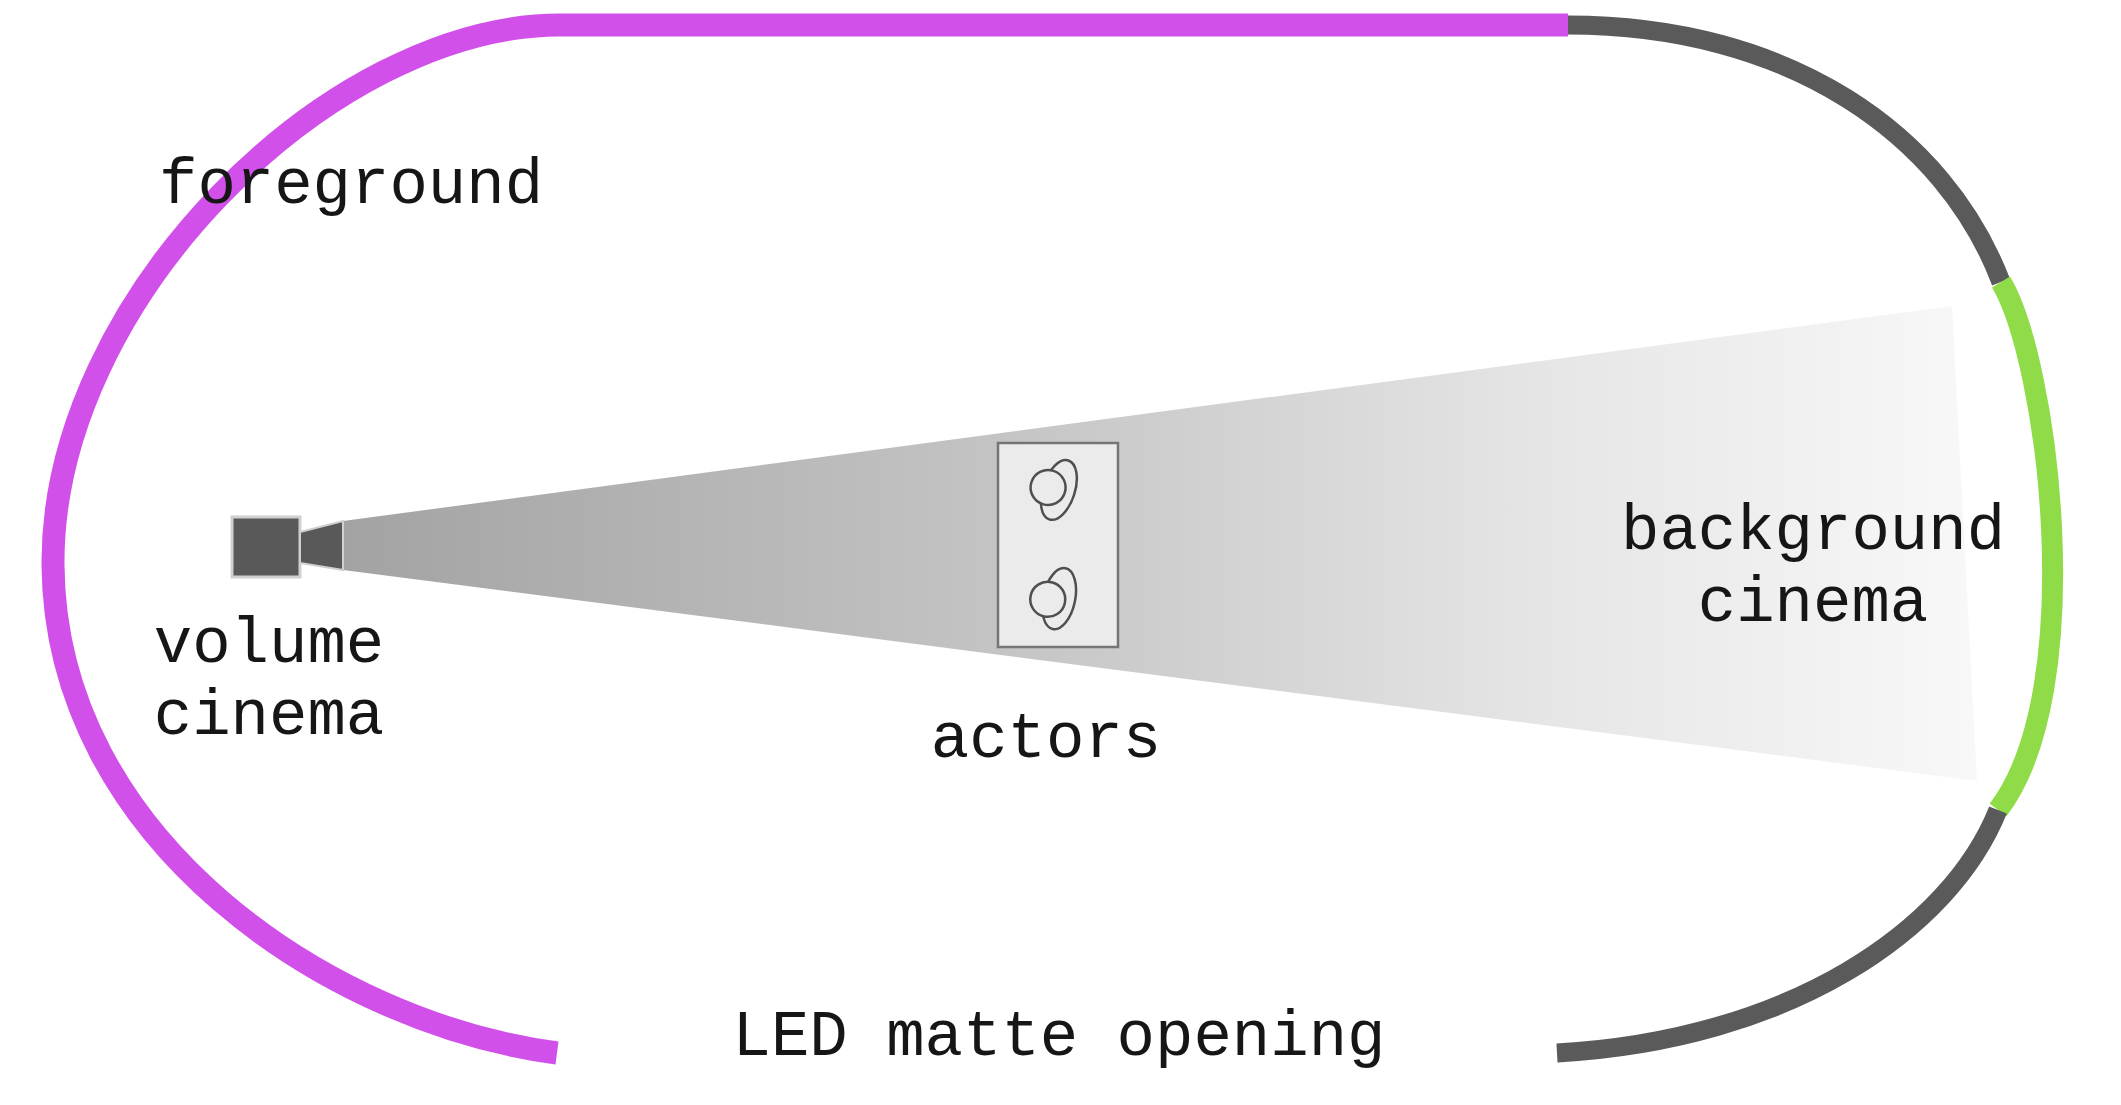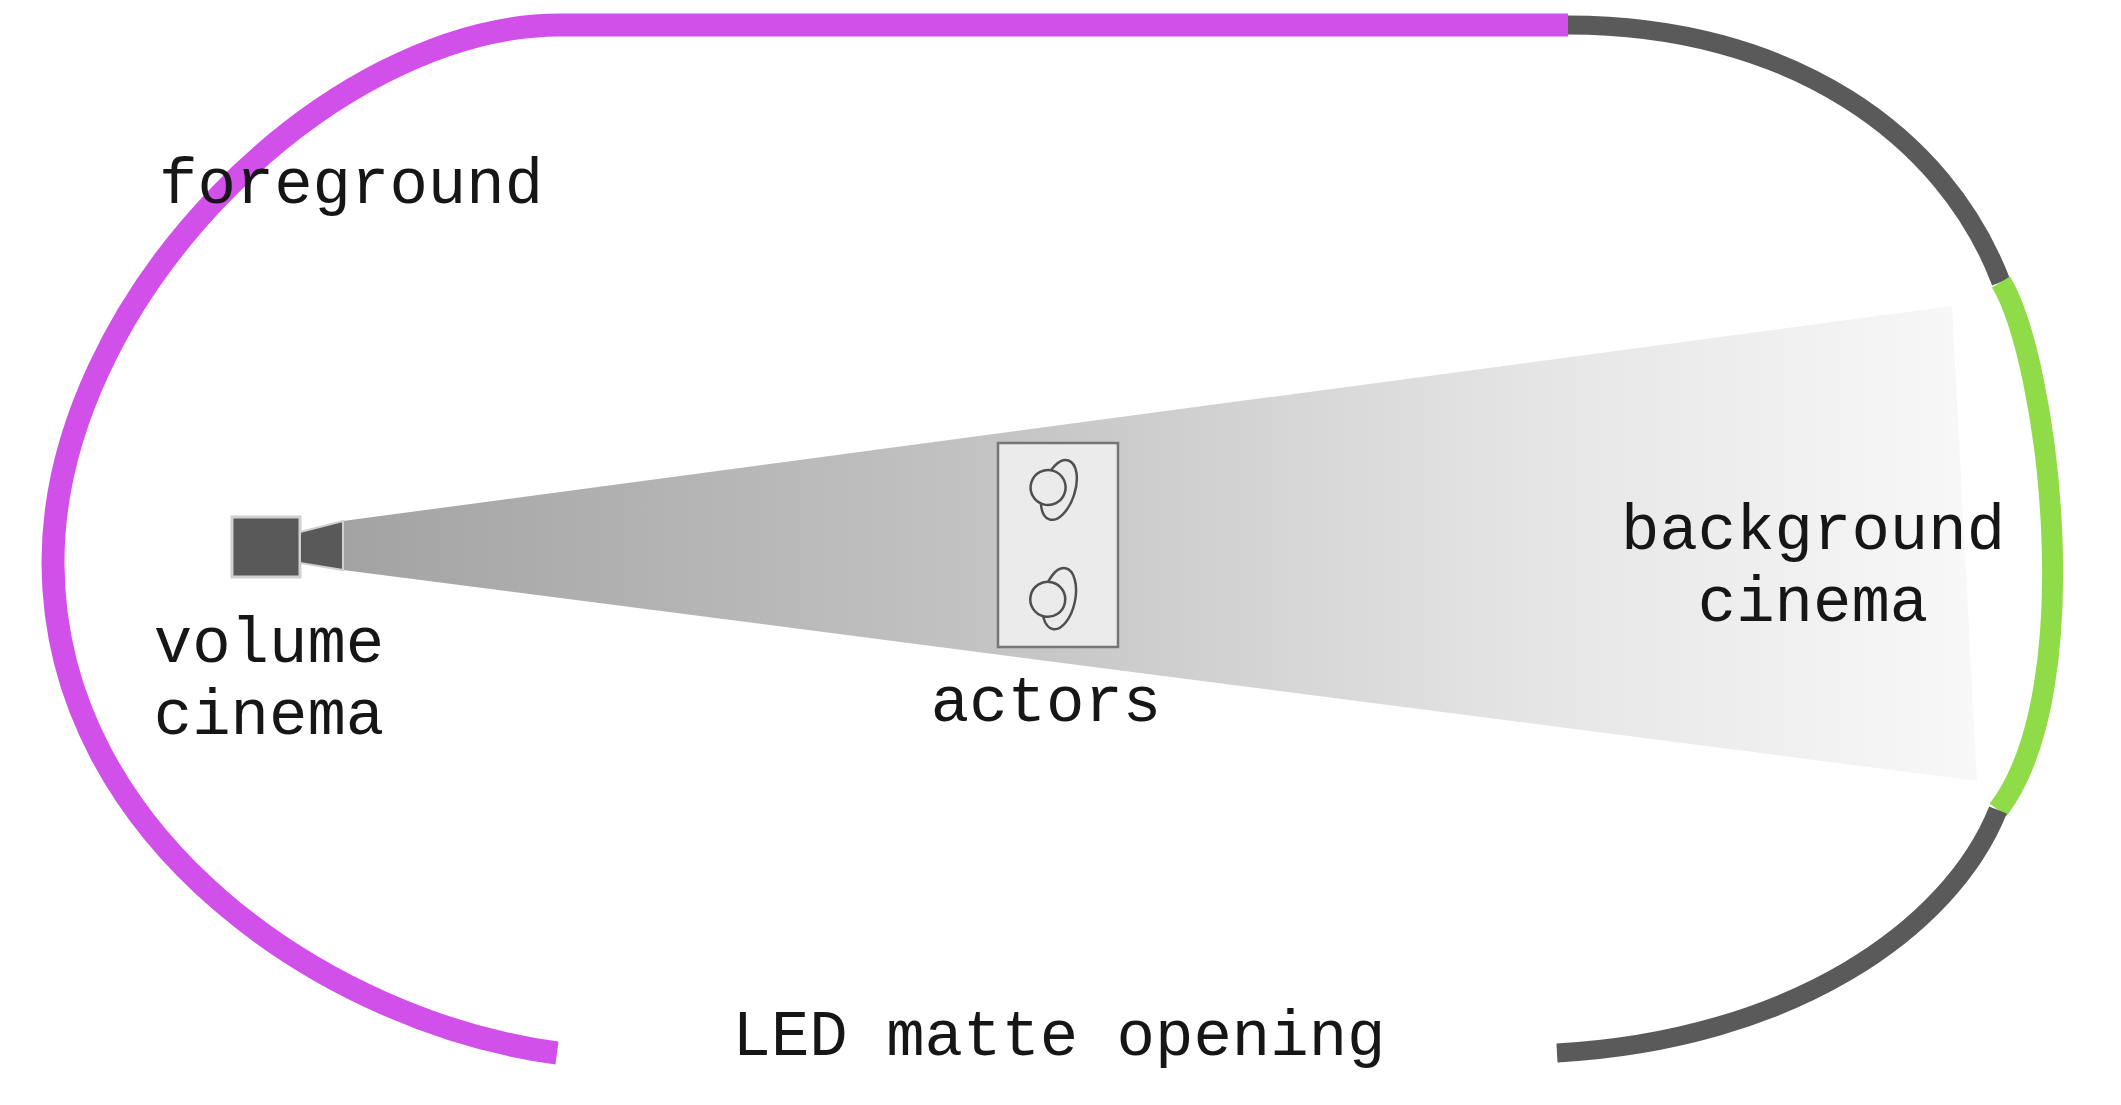--- a/index.html
+++ b/index.html
@@ -71,21 +71,21 @@
 
   <div class="label" style="left:351px; top:186px;">
     <span class="ln">foreground</span>
   </div>
 
   <div class="label" style="left:269px; top:681px;">
     <span class="ln">volume</span>
     <span class="ln">cinema</span>
   </div>
 
-  <div class="label" style="left:1046px; top:704px;">actors</div>
+  <div class="label" style="left:1046px; top:740px;">actors</div>
 
   <div class="label" style="left:1813px; top:568px;">
     <span class="ln">background</span>
     <span class="ln">cinema</span>
   </div>
 
   <div class="label" style="left:1059px; top:1038px;">LED matte opening</div>
 
 </div>
 

